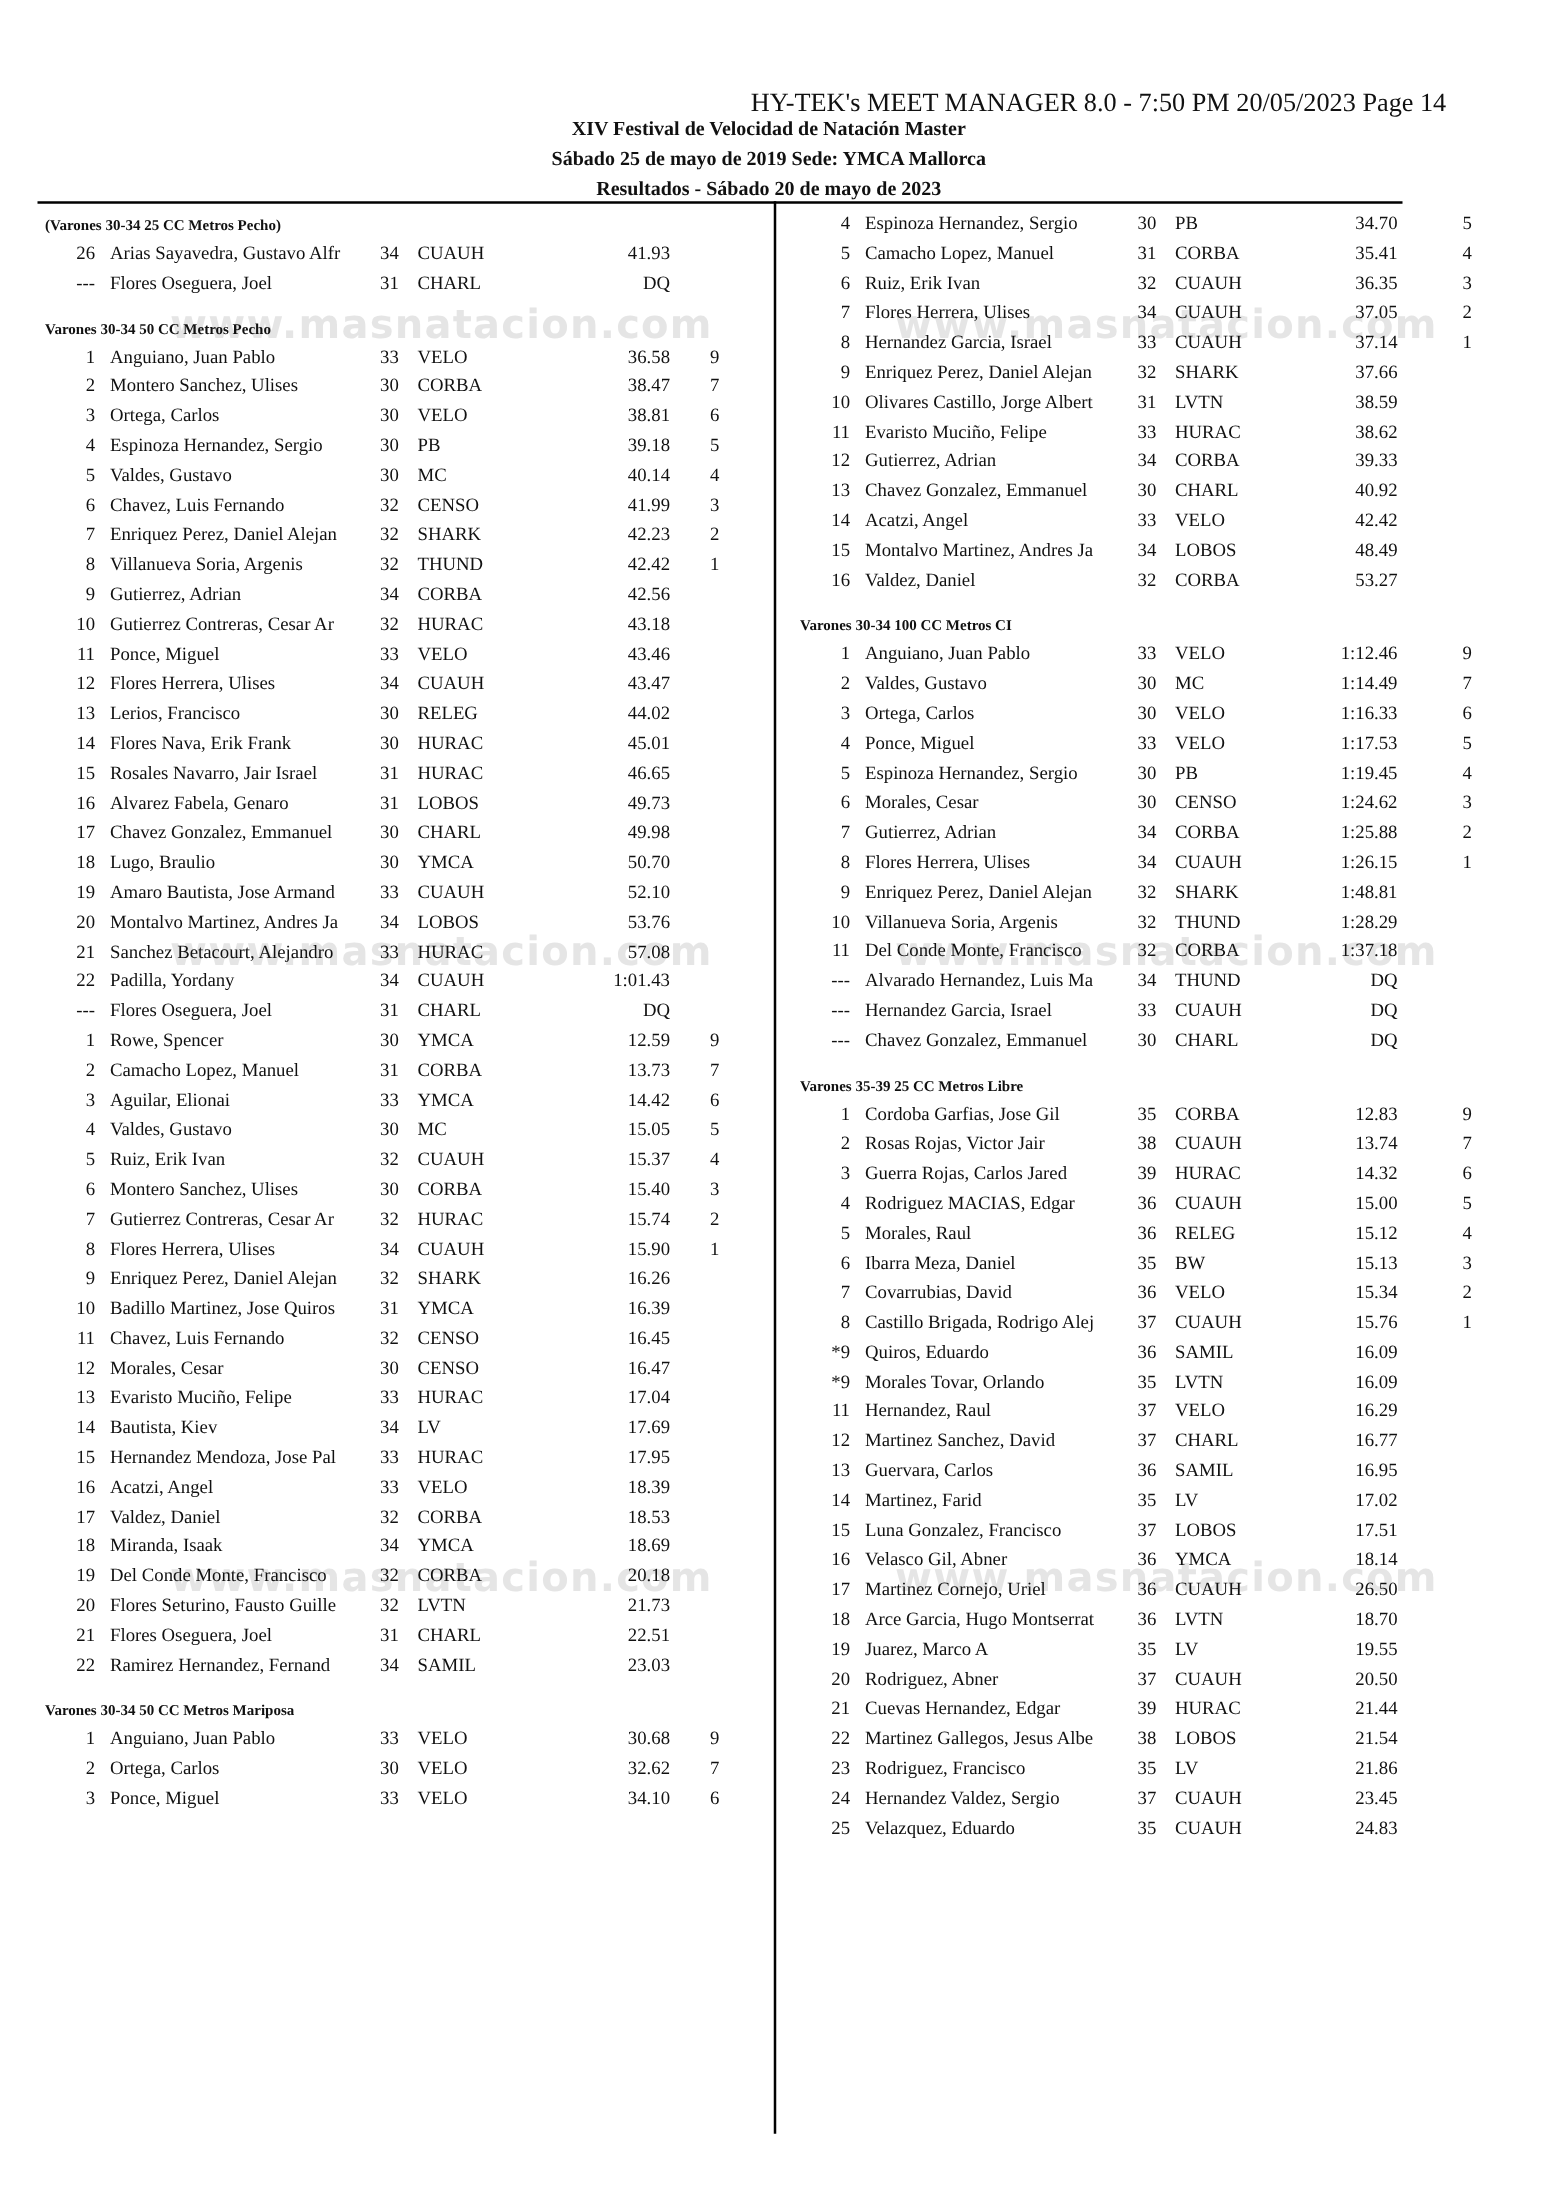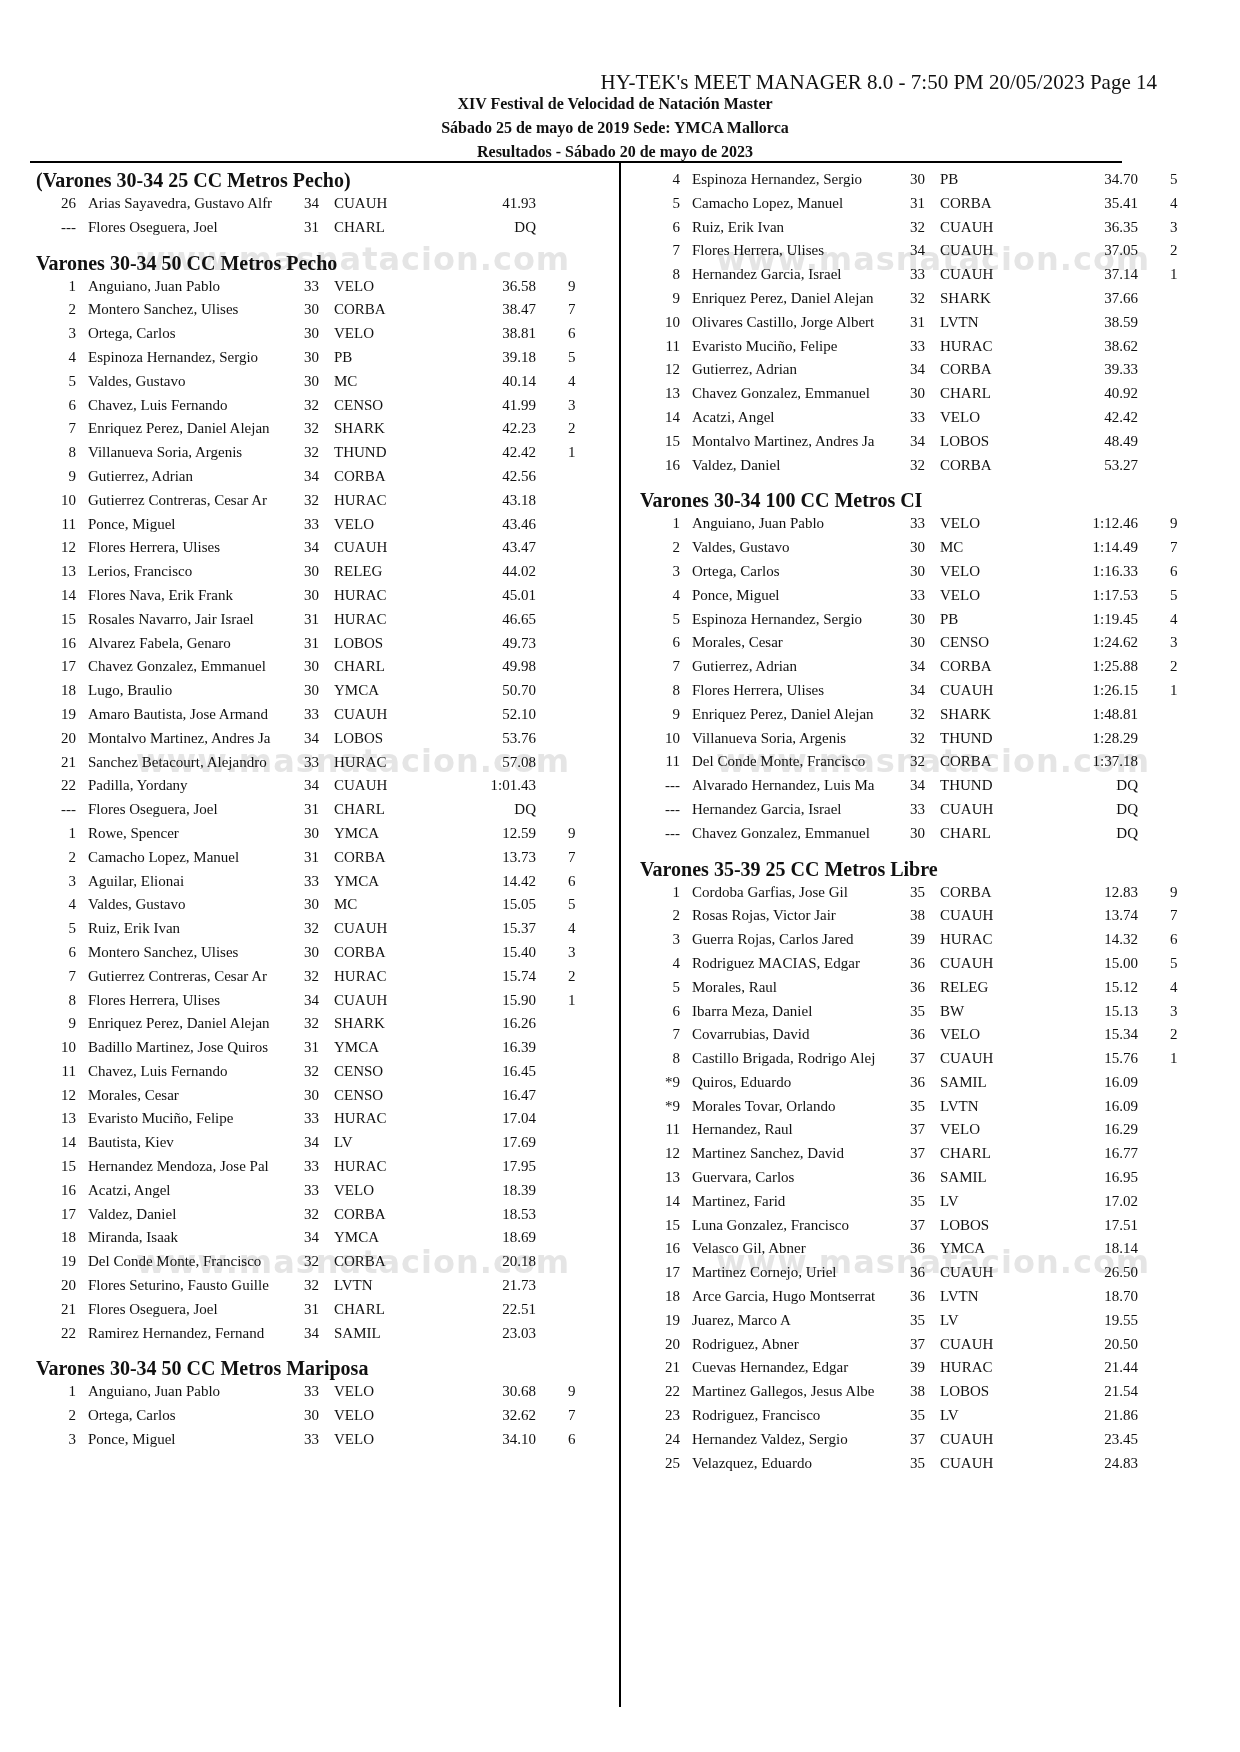--- a/index.html
+++ b/index.html
@@ -9,35 +9,35 @@
   .hdr-line1 { position:absolute; right:83px; top:70px; font-size:21px; white-space:nowrap; }
   .hdr-title { position:absolute; left:0; width:1240px; text-align:center; font-weight:bold; font-size:16px; }
   .t1 { top:95px; left:-5px; }
   .t2 { top:119px; left:-5px; }
   .t3 { top:143px; left:-5px; }
   .hrule { position:absolute; left:30px; top:161px; width:1092px; height:0; border-top:2px solid #000; }
   .vrule { position:absolute; left:619px; top:161px; width:0; height:1546px; border-left:2px solid #000; }
   .col { position:absolute; top:168px; }
   .col.left { left:36px; width:570px; }
   .col.right { left:640px; width:560px; }
-  .event-title { font-weight:bold; font-size:20px; height:24px; line-height:24px; margin-top:11px; white-space:nowrap; }
+  .event-title { font-weight:bold; font-size:12px; height:24px; line-height:24px; margin-top:11px; white-space:nowrap; }
   .event-title.first { margin-top:0; }
   .row { position:relative; height:23.8px; line-height:23.8px; font-size:15px; white-space:nowrap; }
   .row span { position:absolute; top:0; }
   .place { width:40px; text-align:right; left:0; }
   .name { left:52px; width:205px; overflow:hidden; }
   .age { left:268px; }
   .team { left:298px; }
   .time { width:90px; text-align:right; left:410px; }
   .pts { left:532px; }
   .right .place { left:0; }
   .right .name { left:52px; width:210px; }
   .right .age { left:270px; }
   .right .team { left:300px; }
-  .right .time { left:408px; }
+  .right .time { left:388px; }
   .right .pts { left:530px; }
   .watermark { position:absolute; color:rgba(180,180,180,0.35); font-family:"DejaVu Sans", sans-serif;
                font-weight:bold; font-size:32px; letter-spacing:1px; pointer-events:none; white-space:nowrap;margin-left:16px; }
 </style>
 </head>
 <body>
 
 <div class="hdr">
   <div class="hdr-line1">HY-TEK's MEET MANAGER 8.0 - 7:50 PM  20/05/2023  Page 14</div>
   <div class="hdr-title t1">XIV Festival de Velocidad de Natación Master</div>

